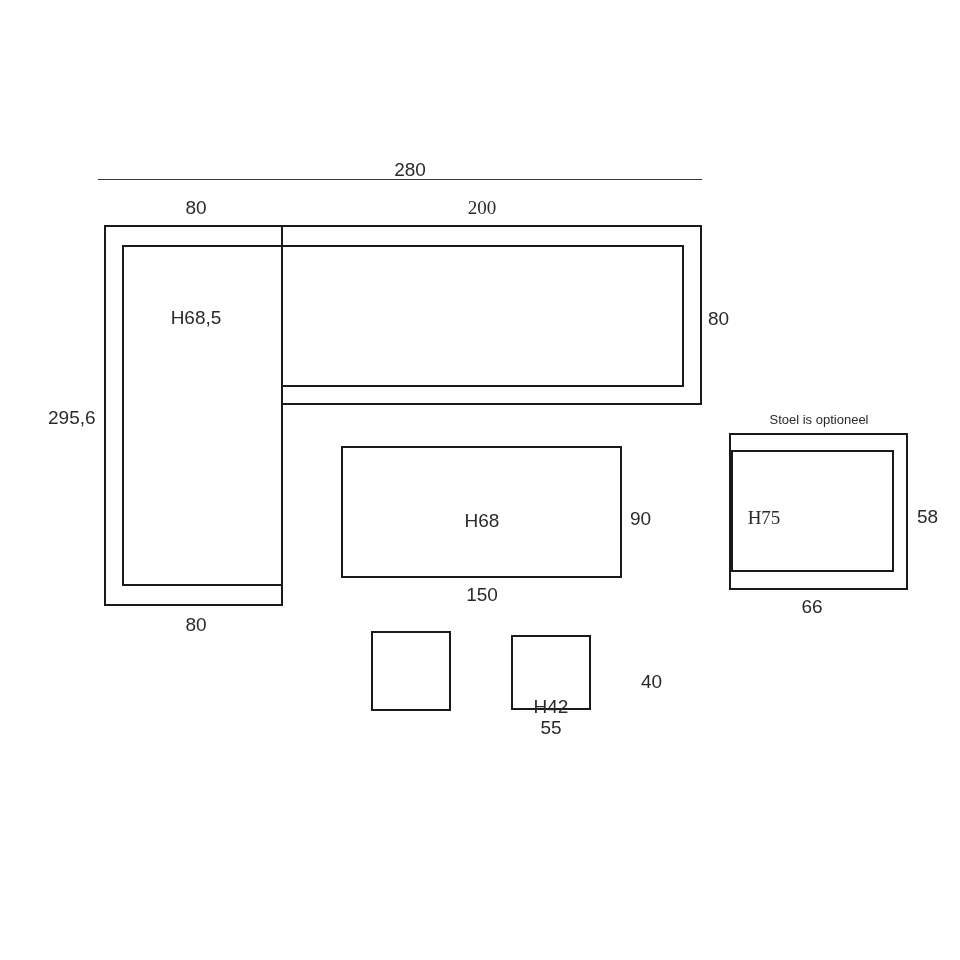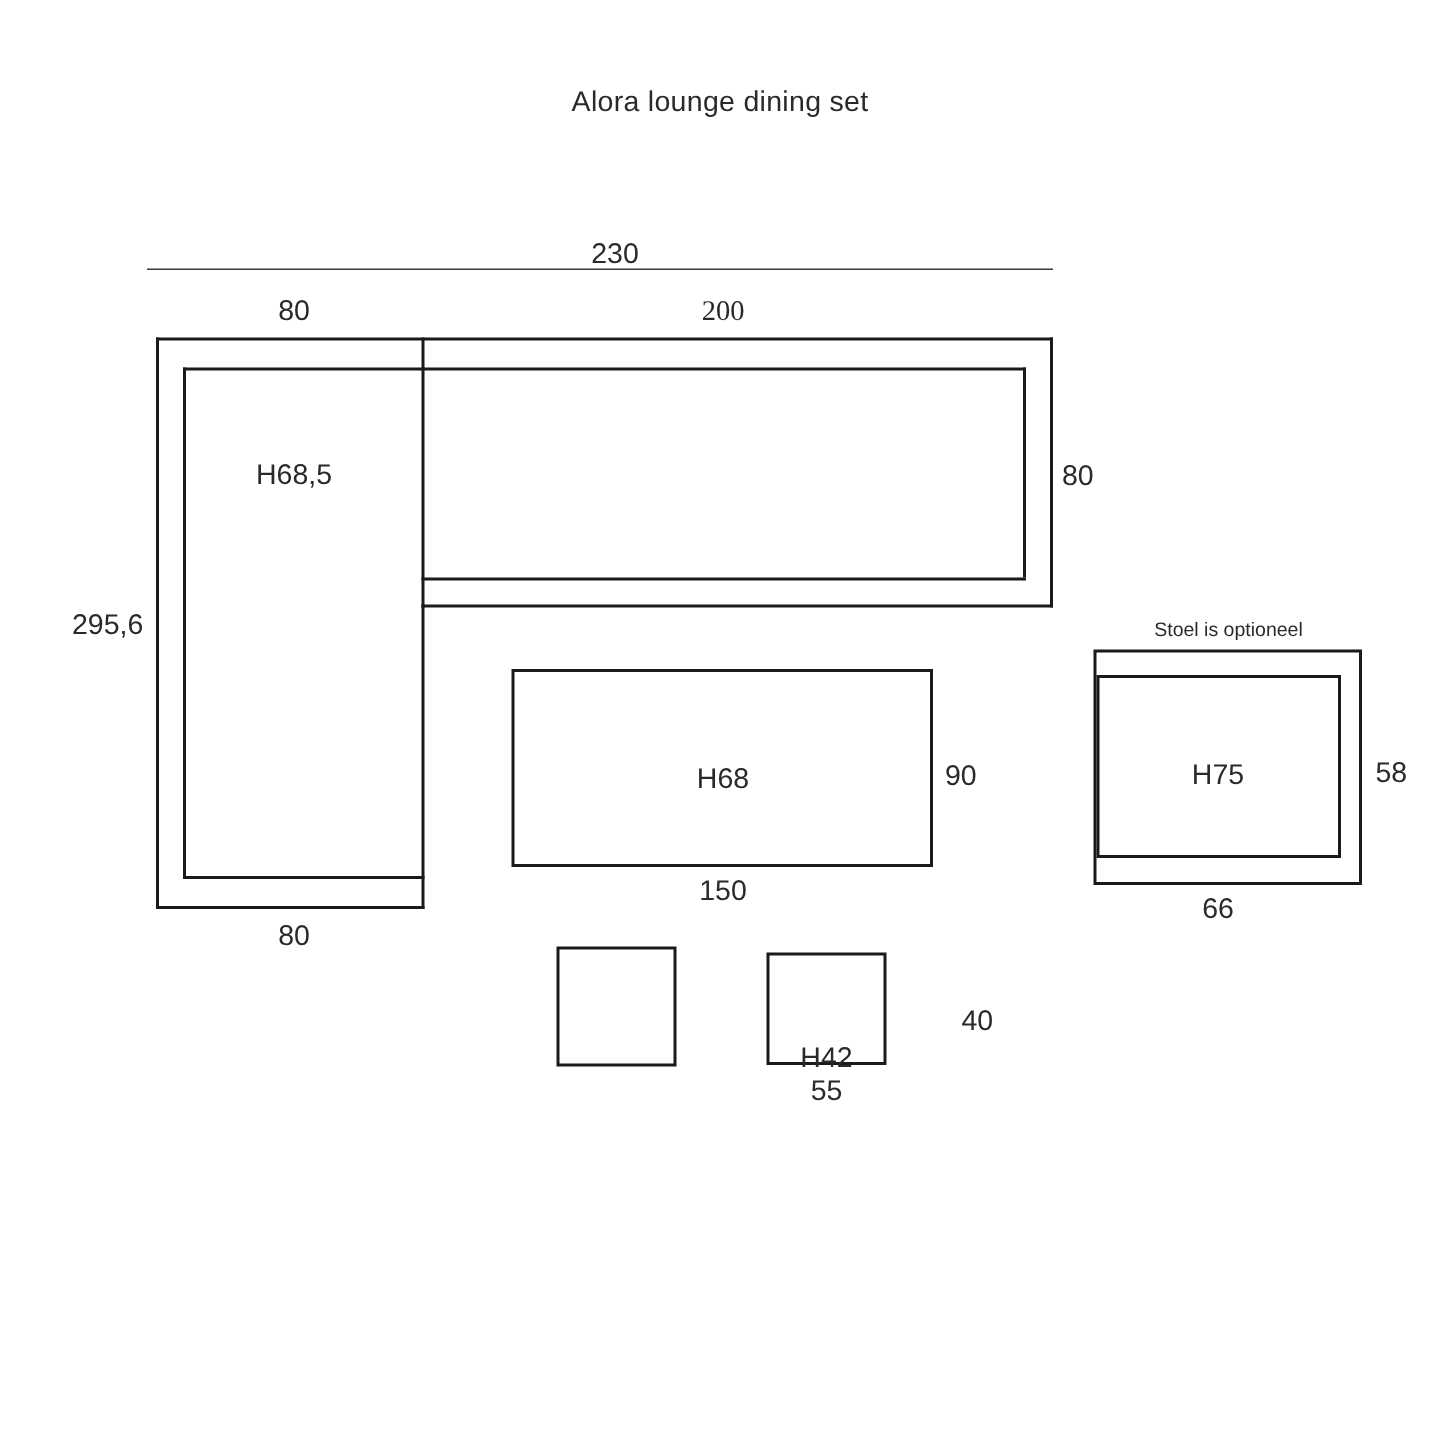--- a/index.html
+++ b/index.html
@@ -75,23 +75,22 @@
     white-space: nowrap;
     text-align: center;
     transform: translateX(-50%);
   }
 </style>
 </head>
 <body>
 
 <div id="canvas">
 
-  <div class="title">Alora lounge dining set</div>
 
-  <div class="lbl lbl-c" style="left:410px; top:160px;">230</div>
+  <div class="lbl lbl-c" style="left:410px; top:160px;">280</div>
   <div class="rule" style="left:98px; top:179px; width:604px;"></div>
 
   <div class="lbl lbl-c" style="left:196px; top:198px;">80</div>
   <div class="lbl lbl-c" style="left:482px; top:198px;font-family:Liberation Serif, serif;">200</div>
 
   <div class="vline" style="left:104px; top:225px; height:381px;"></div>
   <div class="vline" style="left:281px; top:403px; height:203px;"></div>
   <div class="hline" style="left:104px; top:225px; width:598px;"></div>
   <div class="hline" style="left:104px; top:604px; width:179px;"></div>
   <div class="vline" style="left:700px; top:225px; height:180px;"></div>
@@ -113,21 +112,21 @@
   <div class="lbl lbl-c" style="left:196px; top:615px;">80</div>
 
   <div class="box" style="left:341px; top:446px; width:281px; height:132px;"></div>
   <div class="lbl lbl-m" style="left:482px; top:520px;">H68</div>
   <div class="lbl lbl-v" style="left:630px; top:518px;">90</div>
   <div class="lbl lbl-c" style="left:482px; top:585px;">150</div>
 
   <div class="cap" style="left:819px; top:412px;">Stoel is optioneel</div>
   <div class="box" style="left:729px; top:433px; width:179px; height:157px;"></div>
   <div class="box" style="left:731px; top:450px; width:163px; height:122px;"></div>
-  <div class="lbl lbl-m" style="left:812px; top:517px;">H75</div>
+  <div class="lbl lbl-m" style="left:764px; top:517px;font-family:Liberation Serif, serif;">H75</div>
   <div class="lbl lbl-v" style="left:917px; top:516px;">58</div>
   <div class="lbl lbl-c" style="left:812px; top:597px;">66</div>
 
   <div class="box" style="left:371px; top:631px; width:80px; height:80px;"></div>
 
   <div class="box" style="left:511px; top:635px; width:80px; height:75px;"></div>
   <div class="lbl lbl-m" style="left:551px; top:706px;">H42</div>
   <div class="lbl lbl-v" style="left:597px; top:681px;margin-left:44px;">40</div>
   <div class="lbl lbl-c" style="left:551px; top:718px;">55</div>
 

